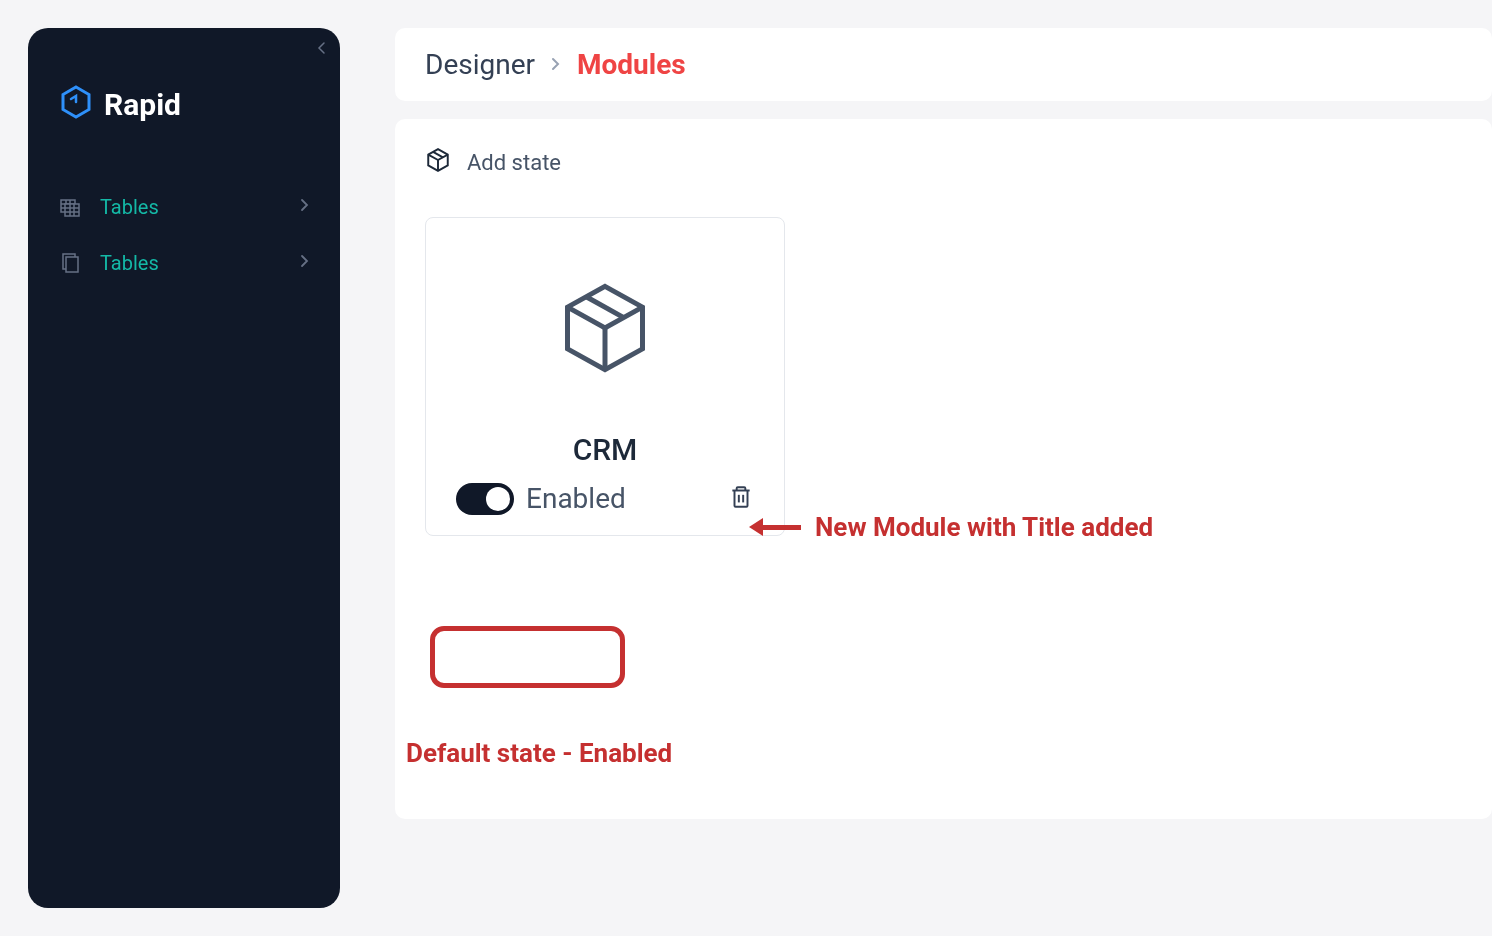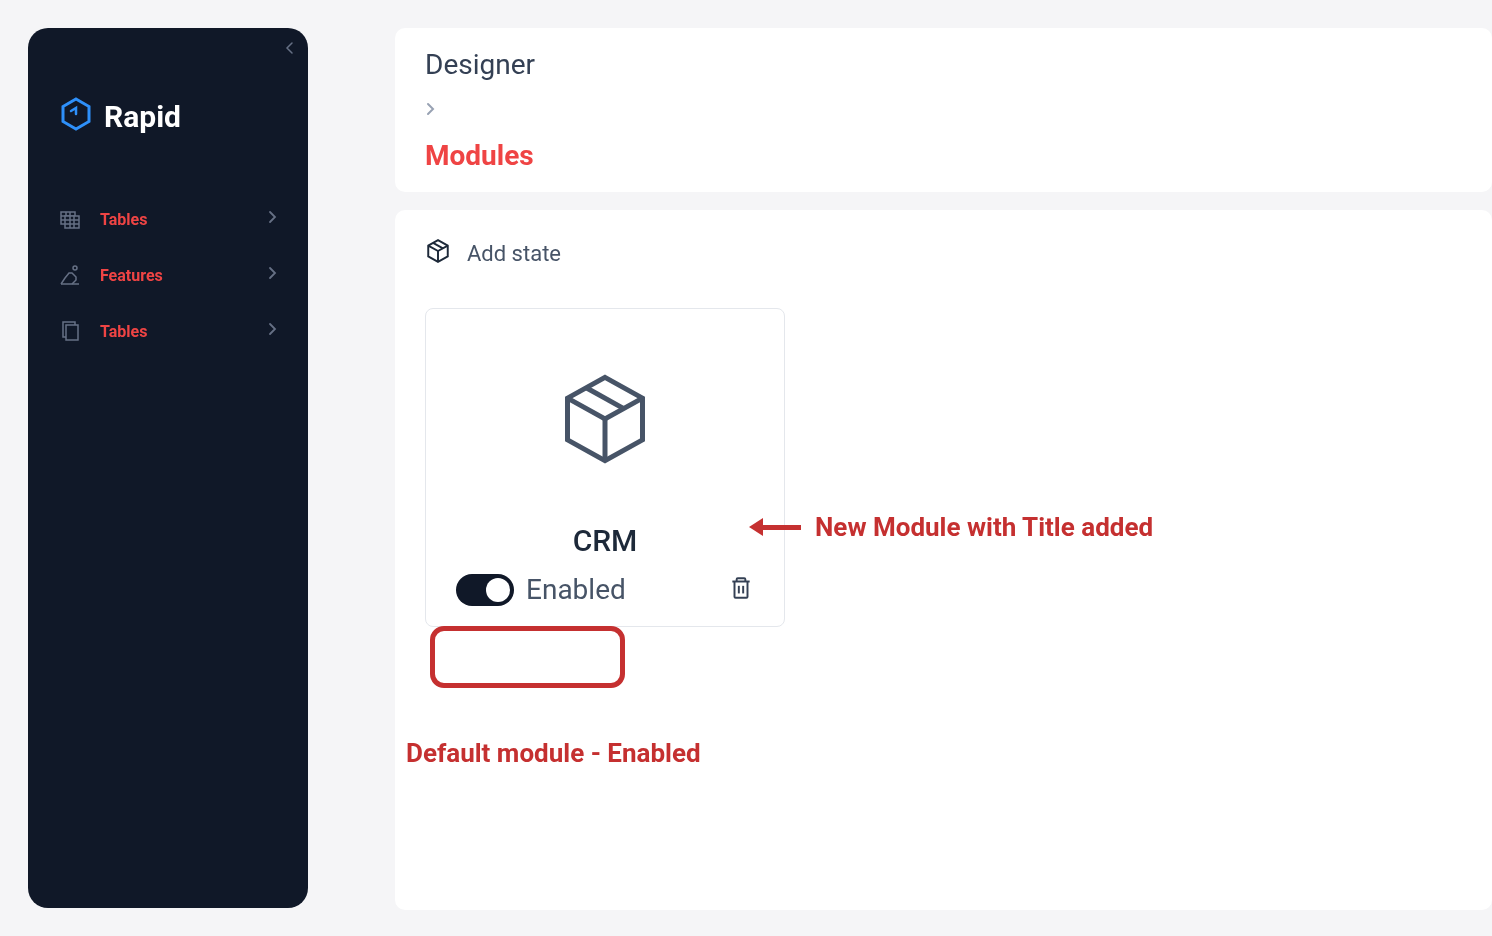--- a/index.html
+++ b/index.html
@@ -14,25 +14,25 @@
       height: 936px;
       overflow: hidden;
       position: relative;
     }
 
     
     .sidebar {
       position: absolute;
       left: 28px;
       top: 28px;
-      width: 280px;
+      width: 312px;
       height: 880px;
       background-color: #101828;
       border-radius: 20px;
-      padding: 38px 0;
+      padding: 26px 0;
     }
 
     .collapse-chevron {
       position: absolute;
       right: 14px;
       top: 12px;
       color: #667085;
       cursor: pointer;
     }
 
@@ -68,47 +68,46 @@
     .nav-icon {
       width: 24px;
       height: 24px;
       color: #667085;
       display: flex;
       align-items: center;
       justify-content: center;
     }
 
     .nav-label {
-      color: #ef4444;
-      font-size: 16px;
-      font-weight: 700;
+      color: #14b8a6;
+      font-size: 20px;
+      font-weight: 400;
     }
 
     .nav-chevron {
       color: #667085;
     }
 
     
     .main {
       position: absolute;
       left: 395px;
       top: 28px;
       right: 0;
       height: auto;
     }
 
     .breadcrumb-bar {
       background-color: #ffffff;
       border-radius: 10px;
       padding: 20px 30px;
       display: flex;
-      align-items: flex-start;
+      align-items: center;
       gap: 15px;
       margin-bottom: 18px;
-      flex-direction: column;
     }
 
     .breadcrumb-item {
       font-size: 28px;
       color: #344054;
       font-weight: 400;
     }
 
     .breadcrumb-item.current {
       font-weight: 700;
@@ -311,37 +310,20 @@
       </span>
       <span class="nav-label">Tables</span>
     </div>
     <span class="nav-chevron">
       <svg width="10" height="16" viewBox="0 0 10 16" fill="none">
           <path d="M2 3 L7 8 L2 13" stroke="currentColor" stroke-width="1.8" fill="none" stroke-linecap="round"></path>
         </svg>
     </span>
   </div>
 
-  <div class="nav-item">
-    <div class="nav-item-left">
-      <span class="nav-icon">
-        <svg width="24" height="24" viewBox="0 0 24 24" fill="none" stroke="currentColor" stroke-width="1.5">
-          <path d="M3 21 L7 15 L11 10 L14 10 L18 14 L18 17 L14 21"></path>
-          <circle cx="17" cy="5" r="2"></circle>
-          <line x1="3" y1="21" x2="21" y2="21"></line>
-        </svg>
-      </span>
-      <span class="nav-label">Features</span>
-    </div>
-    <span class="nav-chevron">
-      <svg width="10" height="16" viewBox="0 0 10 16" fill="none">
-          <path d="M2 3 L7 8 L2 13" stroke="currentColor" stroke-width="1.8" fill="none" stroke-linecap="round"></path>
-        </svg>
-    </span>
-  </div>
 
 
   <div class="nav-item">
     <div class="nav-item-left">
       <span class="nav-icon">
         <svg width="24" height="24" viewBox="0 0 24 24" fill="none" stroke="currentColor" stroke-width="1.5">
           <rect x="5" y="3" width="12" height="15"></rect>
           <rect x="8" y="6" width="12" height="15" fill="#101828"></rect>
         </svg>
       </span>
@@ -413,13 +395,13 @@
 
 <div class="annotation-highlight highlight-toggle"></div>
 
 <div class="annotation-arrow">
   <div class="arrow-line">
     <div class="arrow-head"></div>
   </div>
   <span class="annotation-text-right">New Module with Title added</span>
 </div>
 
-<div class="annotation-text-bottom">Default module - Enabled</div>
+<div class="annotation-text-bottom">Default state - Enabled</div>
 
 </body></html>

